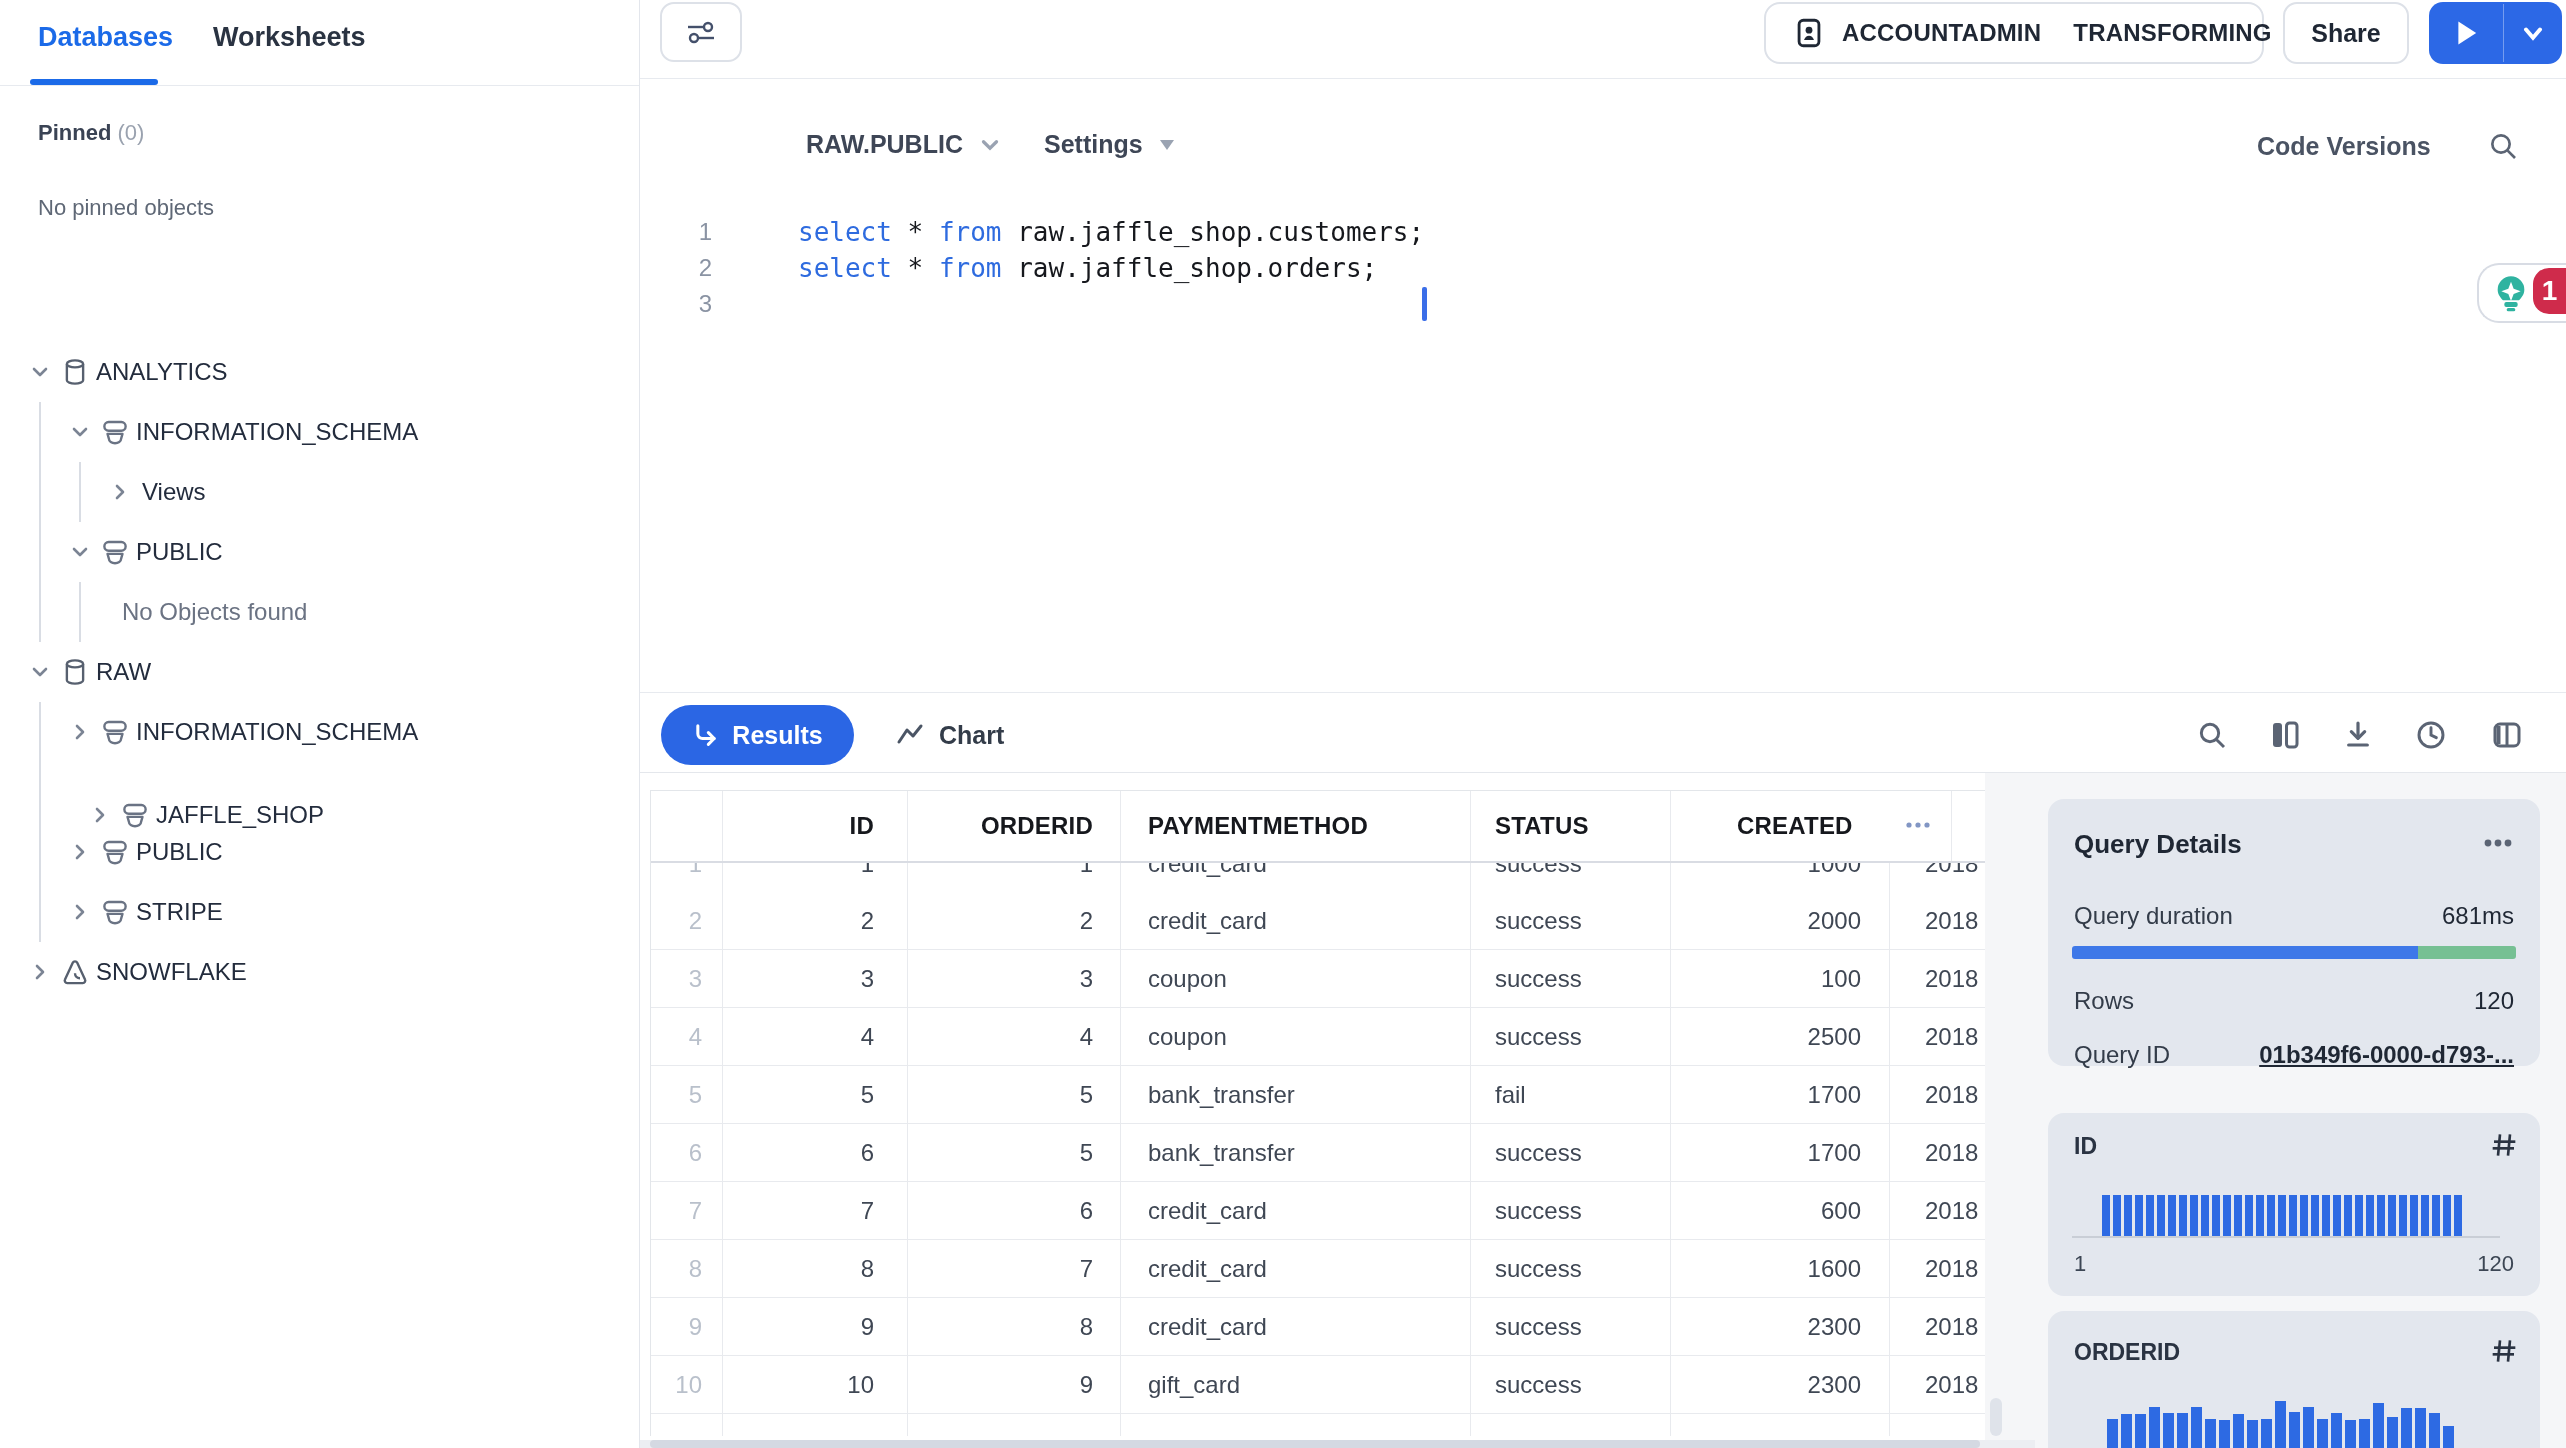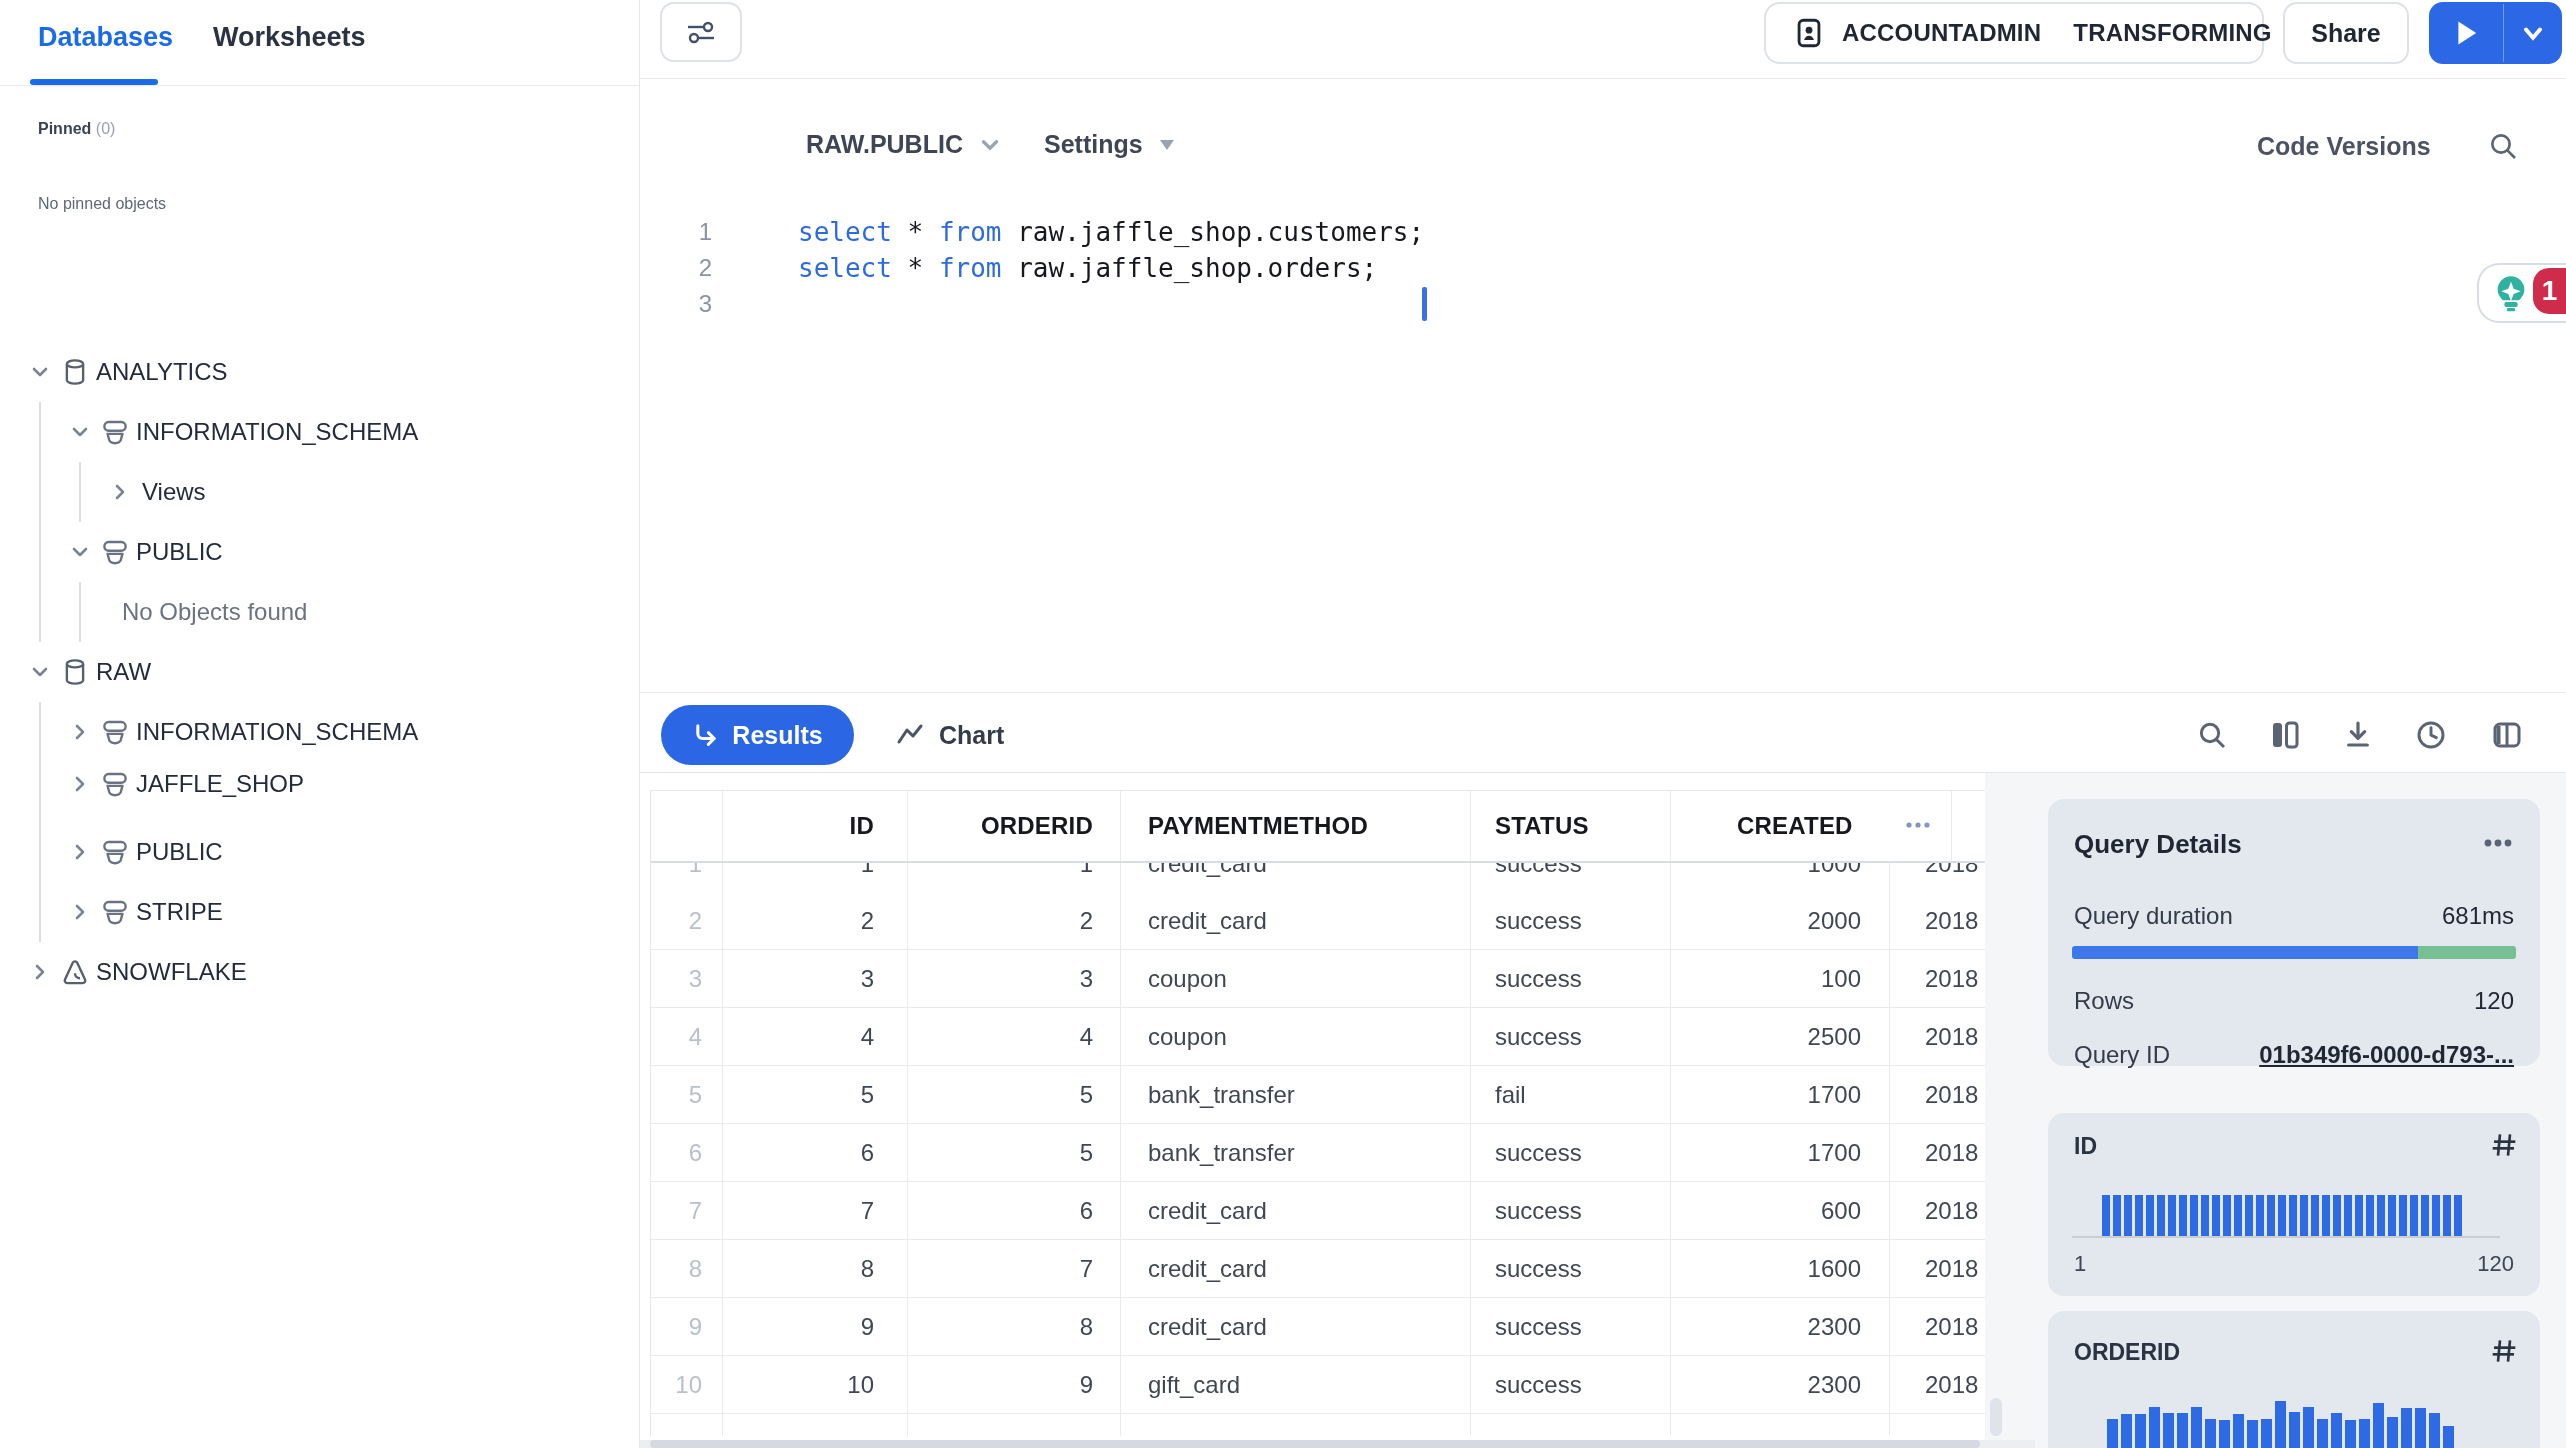--- a/index.html
+++ b/index.html
@@ -10,21 +10,21 @@
   .vline{position:absolute;width:1px;background:#e7eaef;}
   .ico{display:inline-flex;align-items:center;justify-content:center;}
   svg{display:block;}
 
   
   #sidebar{position:absolute;left:0;top:0;width:639px;height:1448px;background:#fff;}
   .tab{position:absolute;top:22px;font-size:27px;font-weight:700;cursor:pointer;}
   .tab.active{color:#1b6ae8;}
   .tab.idle{color:#2a3342;}
   .tab-underline{position:absolute;left:30px;top:79px;width:128px;height:6px;background:#1b6ae8;border-radius:3px;}
-  .side-label{position:absolute;font-size:16px;text-align:right;}
+  .side-label{position:absolute;font-size:22px;text-align:right;}
   .tree-row{position:absolute;left:0;width:620px;height:60px;display:flex;align-items:center;cursor:pointer;}
   .tree-label{font-size:24px;font-weight:500;color:#232c3d;}
   .tree-label.muted{color:#6b7383;font-weight:400;}
   .guide{position:absolute;width:2px;background:#d9dde4;}
 
   
   .pillbtn{position:absolute;top:2px;height:62px;background:#fff;border:2px solid #dde1e8;border-radius:16px;
            display:flex;align-items:center;box-sizing:border-box;cursor:pointer;}
   .ctxtxt{font-size:24px;font-weight:700;color:#1f2734;letter-spacing:.2px;}
   #runbtn{position:absolute;top:2px;left:2429px;width:133px;height:62px;background:#2c68e6;border-radius:14px;
@@ -164,21 +164,21 @@
             </svg>
           </span>
           <span class="ico" style="margin-left:8px;">
             <svg width="30" height="30" viewBox="0 0 24 24" fill="none" stroke="#6a7384" stroke-width="1.9">
               <rect x="3.5" y="4" width="17" height="7" rx="3.4"></rect>
               <path d="M6 13.5 h12 l-1.2 4.2 a3.5 2.4 0 0 1-9.6 0 Z" stroke-linejoin="round"></path>
             </svg>
           </span>
           <span class="tree-label" style="margin-left:6px;">INFORMATION_SCHEMA</span>
         </div>
-        <div class="tree-row" style="top: 412px;">
+        <div class="tree-row" style="top: 443px; margin-left: 20px;">
           <span class="ico" style="margin-left:68px;">
             <svg width="24" height="24" viewBox="0 0 24 24" fill="none" stroke="#7b8494" stroke-width="2.6" stroke-linecap="round" stroke-linejoin="round">
               <polyline points="9,6 15,12 9,18"></polyline>
             </svg>
           </span>
           <span class="ico" style="margin-left:8px;">
             <svg width="30" height="30" viewBox="0 0 24 24" fill="none" stroke="#6a7384" stroke-width="1.9">
               <rect x="3.5" y="4" width="17" height="7" rx="3.4"></rect>
               <path d="M6 13.5 h12 l-1.2 4.2 a3.5 2.4 0 0 1-9.6 0 Z" stroke-linejoin="round"></path>
             </svg>

